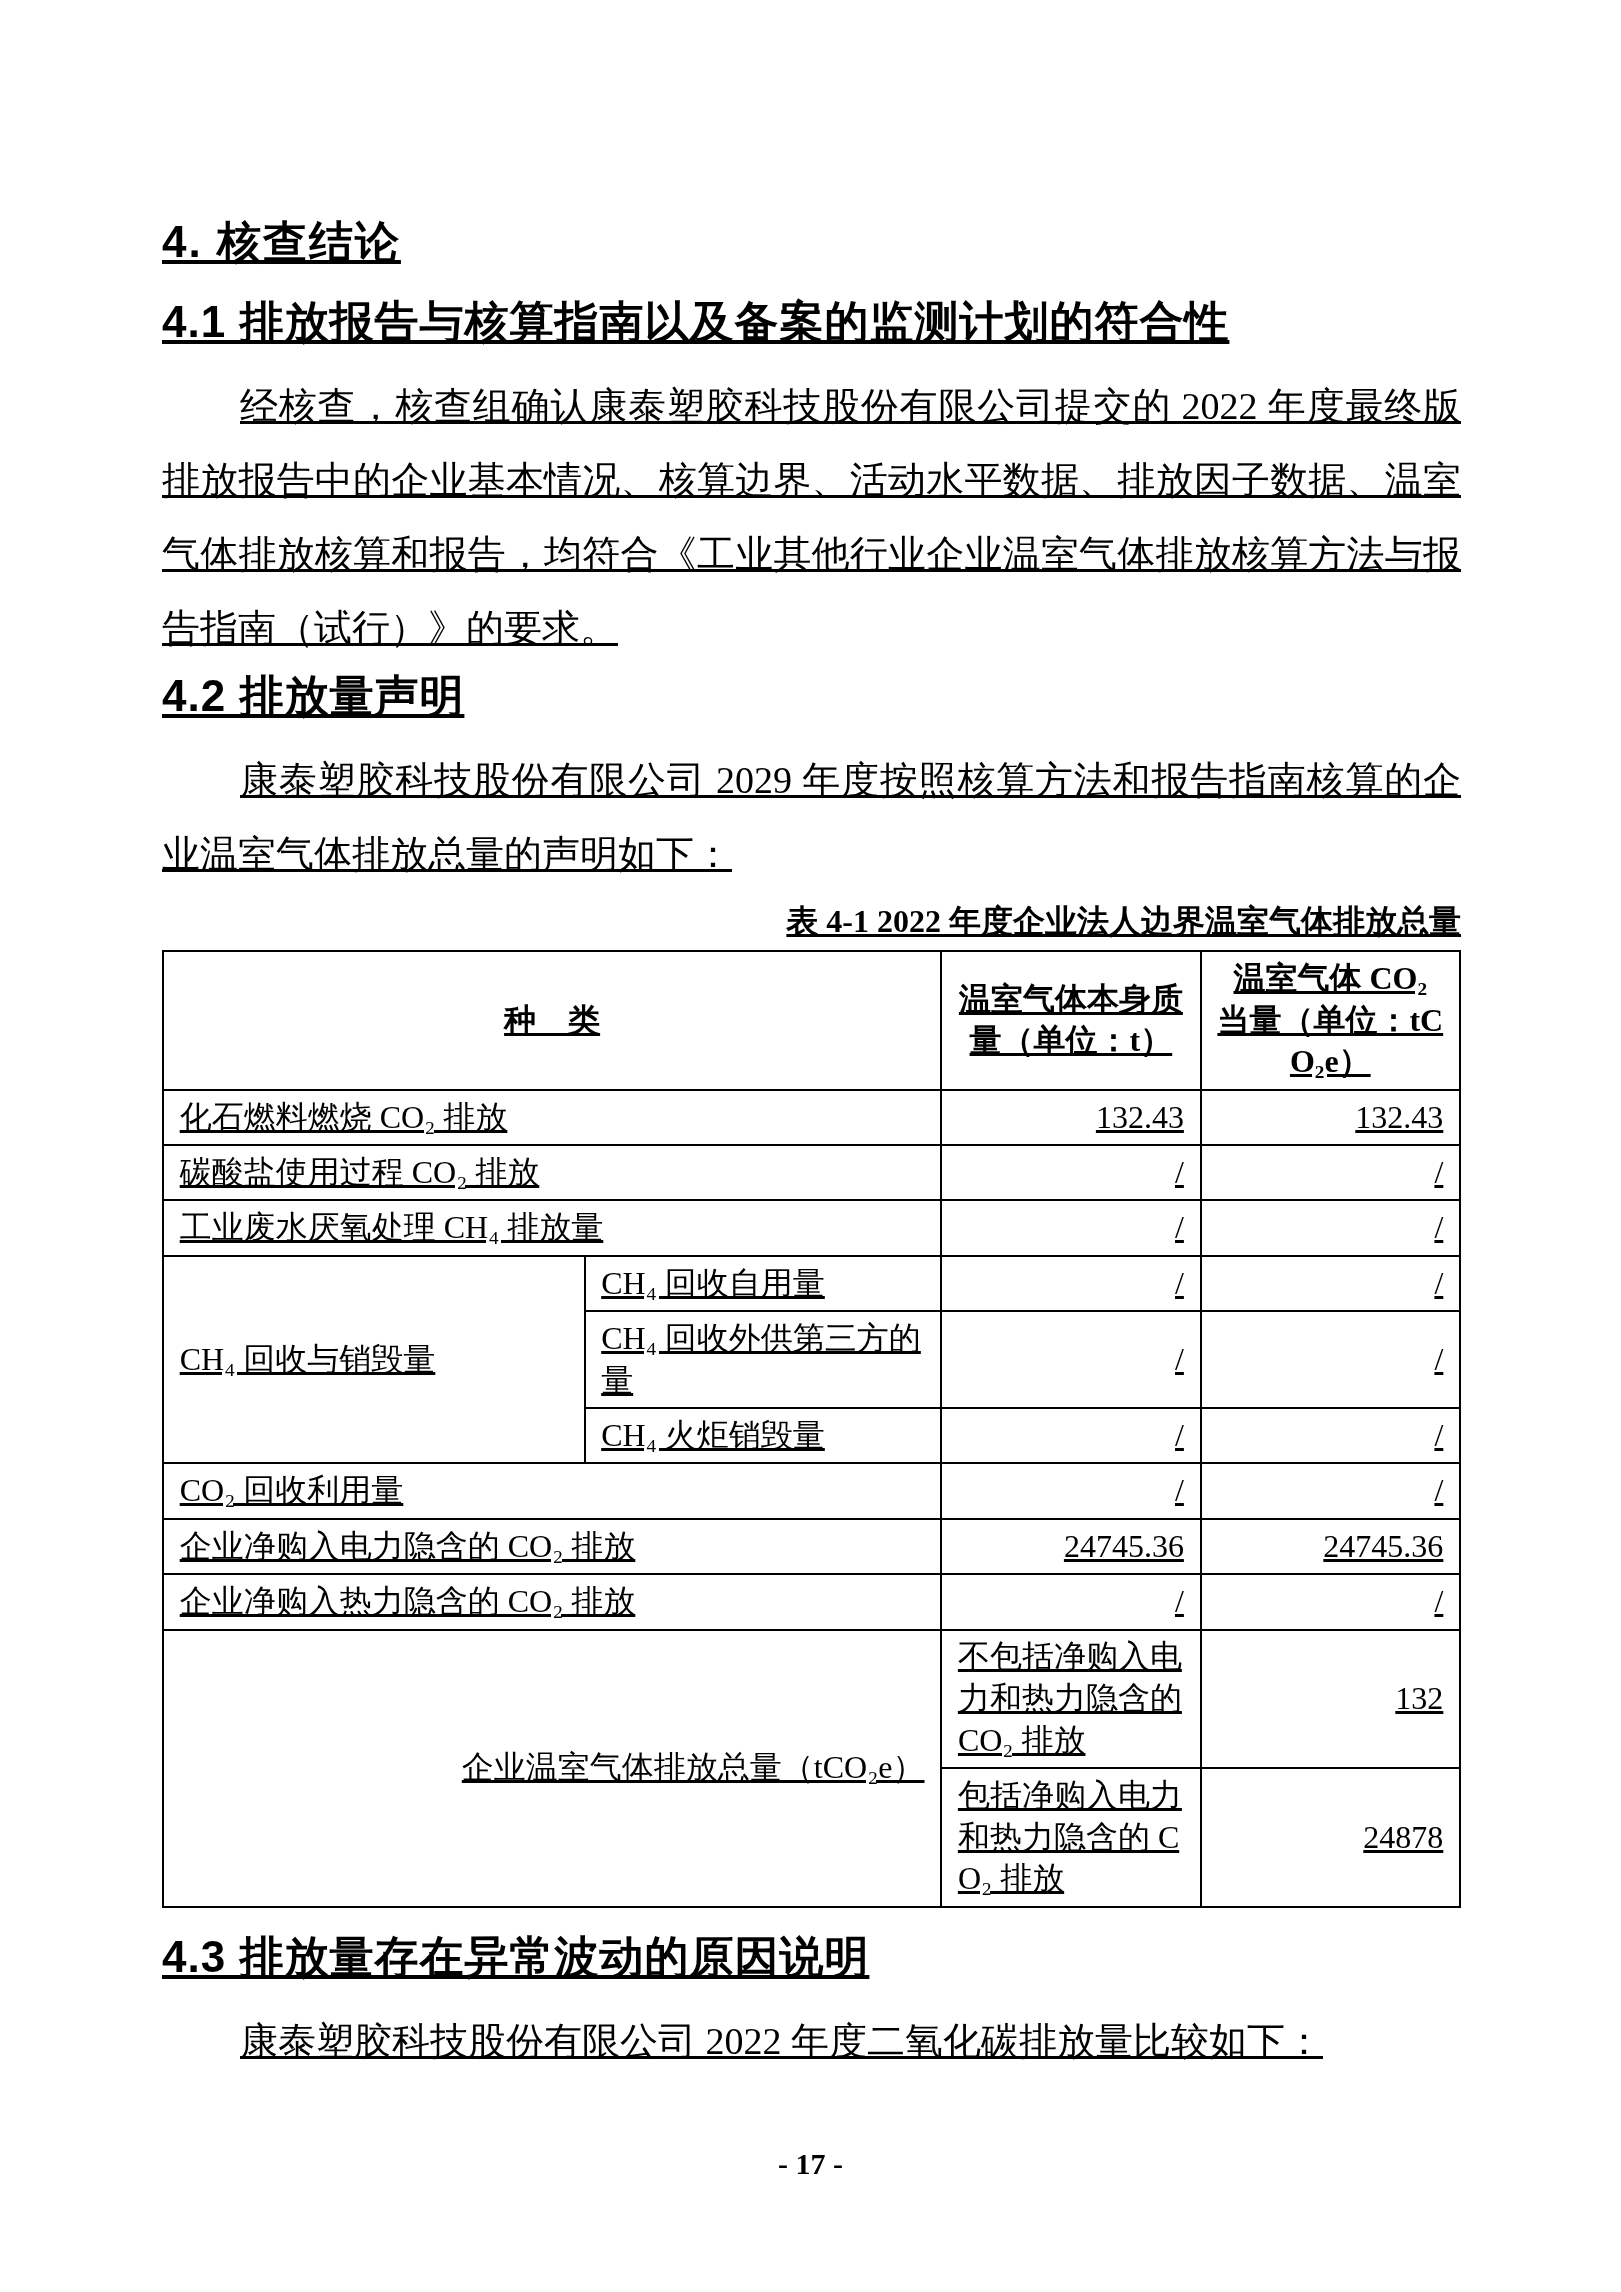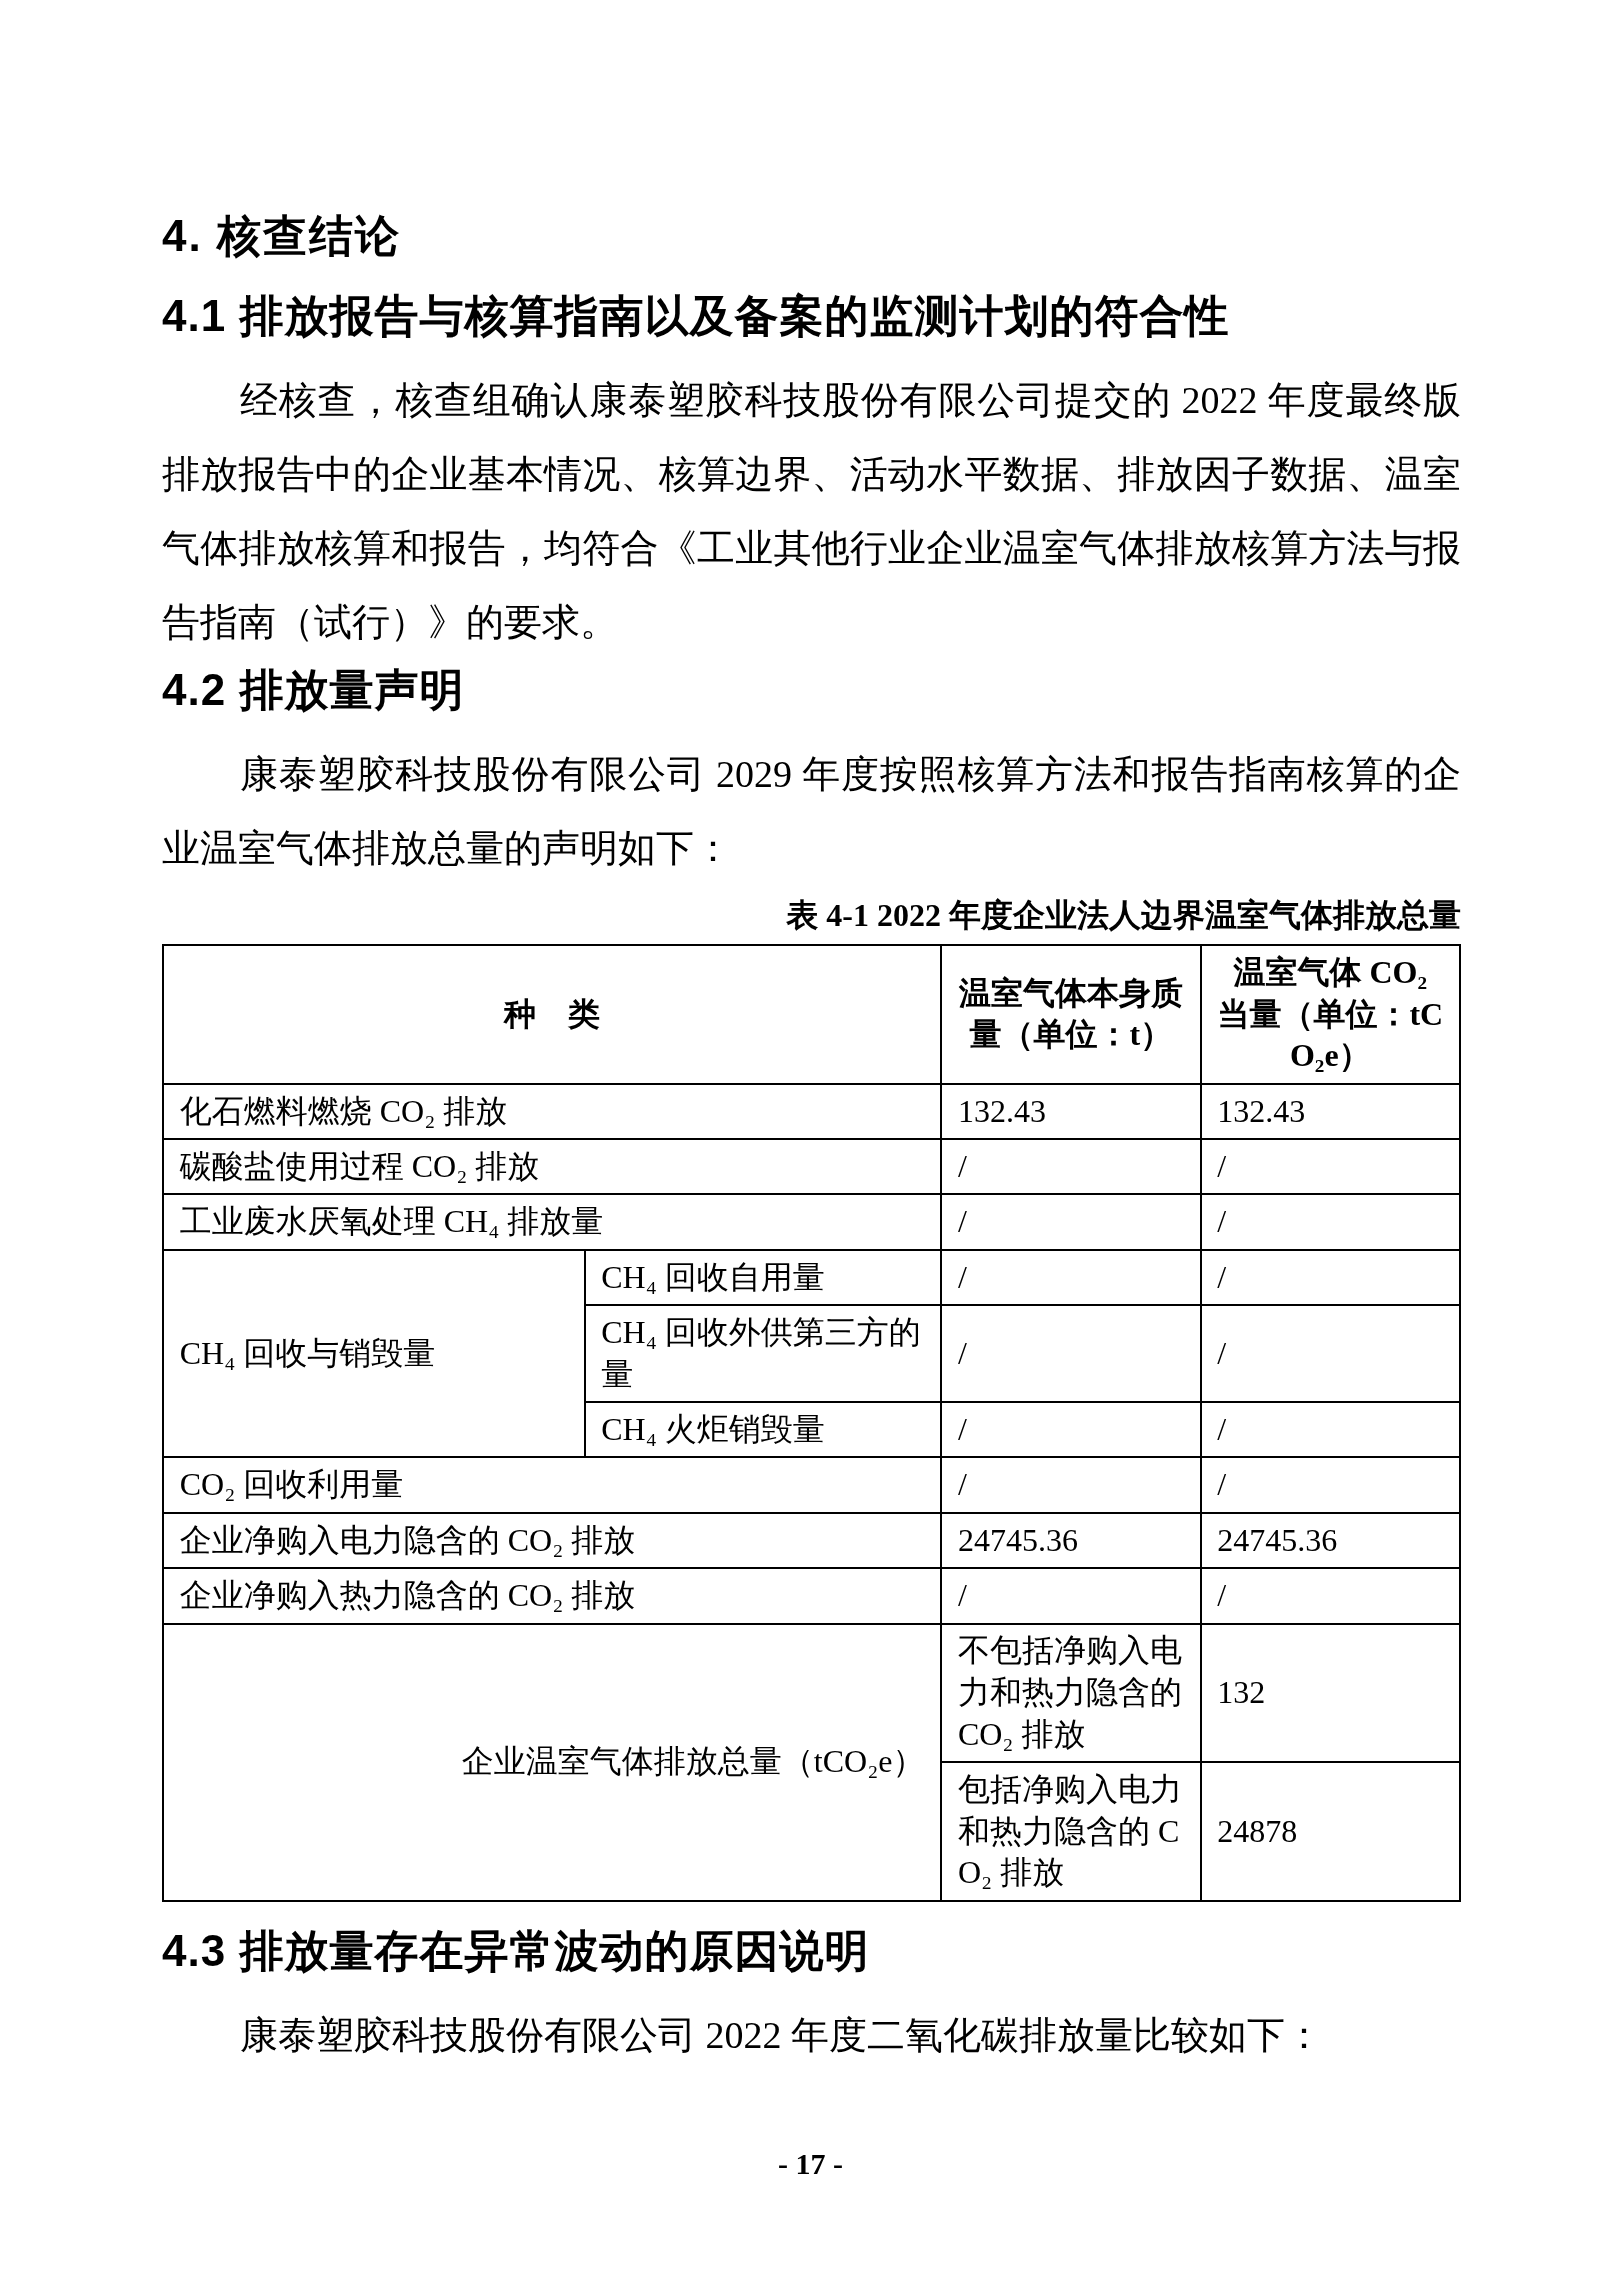--- a/index.html
+++ b/index.html
@@ -4,21 +4,21 @@
 <style>
   html,body{margin:0;padding:0;background:#888;}
   .page{
     position:relative;
     width:1621px;height:2293px;
     background:#ffffff;
     overflow:hidden;
     font-family:"Liberation Serif","DejaVu Serif",serif;
     color:#000;
   }
-  .content{position:absolute;left:162px;top:211px;width:1299px;}
+  .content{position:absolute;left:162px;top:217px;width:1299px;text-decoration:underline;}
   .h1{
     font-family:"Liberation Sans","DejaVu Sans",sans-serif;
     font-size:44px;font-weight:bold;line-height:1.15;
     margin:0 0 29px 0;letter-spacing:2px;
   }
   .h2{
     font-family:"Liberation Sans","DejaVu Sans",sans-serif;
     font-size:44px;font-weight:bold;line-height:1.15;
     margin:0 0 21.6px 0;letter-spacing:1px;
   }
@@ -37,21 +37,21 @@
     font-size:32px;line-height:1.3;
   }
   table.emissions td{
     border:2.9px solid #000;
     padding:5.9px 15.7px;
     vertical-align:middle;
     word-break:break-all;
   }
   td.cat{text-align:left;}
   td.center{text-align:right;}
-  td.val{text-align:left;}
+  td.val{text-align:right;}
   tr.head td{font-weight:bold;text-align:center;}
   .footer{
     position:absolute;left:0;top:2147px;width:100%;
     text-align:center;font-size:30px;font-weight:bold;
   }
 </style>
 </head>
 <body>
 
 <div class="page">

